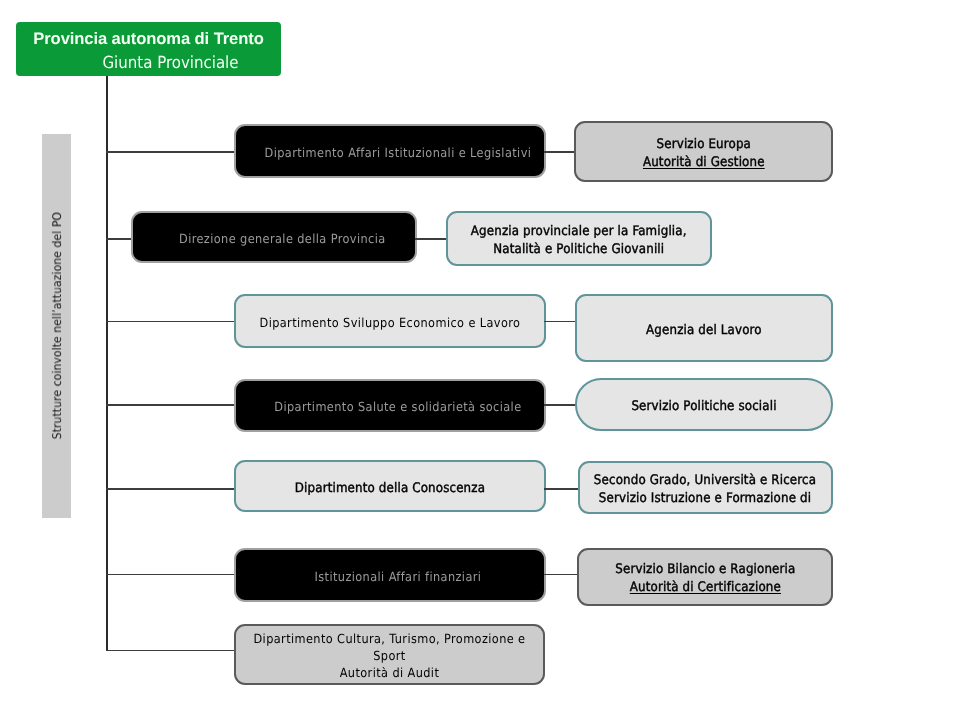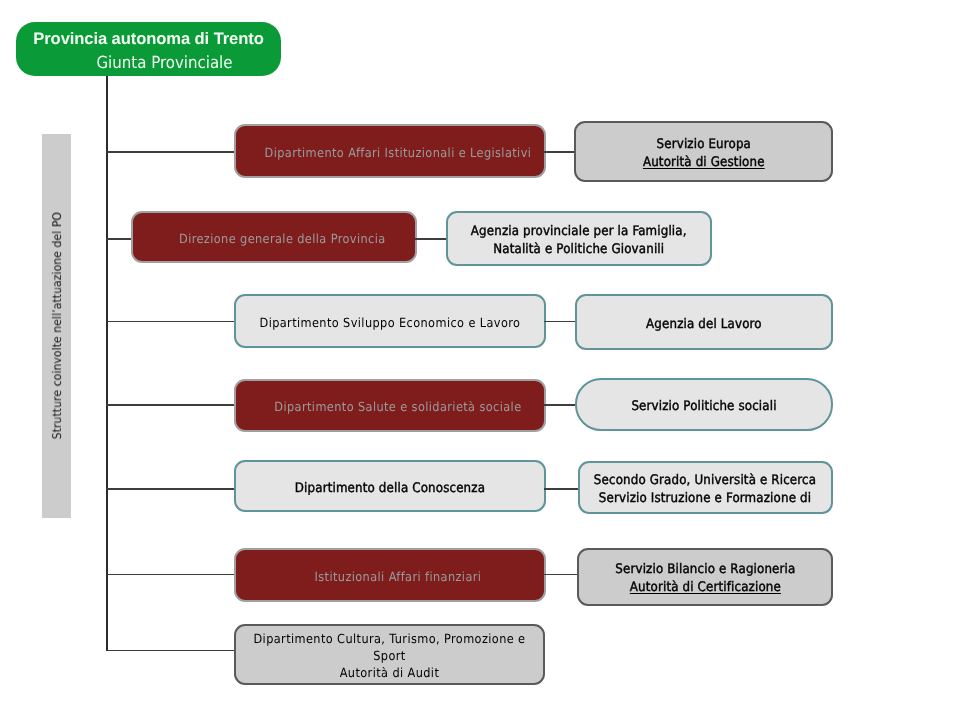--- a/index.html
+++ b/index.html
@@ -2,30 +2,30 @@
 <html><head>
 <meta charset="utf-8">
 <title>Organigramma</title>
 <style>
   html,body{margin:0;padding:0;}
   body{width:960px;height:720px;background:#ffffff;font-family:"DejaVu Sans",sans-serif;overflow:hidden;
        -webkit-font-smoothing:antialiased;text-rendering:geometricPrecision;}
   #canvas{position:relative;width:960px;height:720px;}
   .node{position:absolute;box-sizing:border-box;display:flex;align-items:center;justify-content:center;text-align:center;border-radius:11px;
         -webkit-font-smoothing:antialiased;}
-  .green{background:#0a9a37;color:#f2fff2;border-radius:19px;}
-  .white{background:#7f1d1d;border:2.3px solid #a0a0a0;color:#9b9b9b;padding-left:16px;}
+  .green{background:#0a9a37;color:#f2fff2;border-radius:4px;}
+  .white{background:#000000;border:2.3px solid #a0a0a0;color:#9b9b9b;padding-left:16px;}
   .teal{background:#e5e5e5;border:2.3px solid #5f9499;color:#000000;}
   .gray{background:#cccccc;border:2.3px solid #5a5a5a;color:#000000;}
   .line{position:absolute;background:#1a1a1a;}
   .line.h{height:1.5px;background:#3d3d3d;}
   .vtrunk{left:105.5px;top:75.6px;width:2px;height:575.8px;background:#2b2b2b;}
   #root{left:16px;top:22px;width:265px;height:54px;}
   .rl1{font-family:"Liberation Sans",sans-serif;font-weight:bold;font-size:16.6px;letter-spacing:-0.1px;line-height:23.2px;}
-  .rl2{font-family:"DejaVu Sans Condensed","DejaVu Sans",sans-serif;font-size:16.7px;letter-spacing:0;line-height:23.2px;position:relative;left:16px;}
+  .rl2{font-family:"DejaVu Sans Condensed","DejaVu Sans",sans-serif;font-size:16.7px;letter-spacing:0;line-height:23.2px;position:relative;left:22px;}
   .sidebar{position:absolute;background:#cccccc;display:flex;align-items:center;justify-content:center;
            left:42px;top:134px;width:29px;height:384px;}
   .sidebar span{writing-mode:vertical-rl;transform:rotate(180deg) translateZ(0);white-space:nowrap;
                 font-family:"DejaVu Sans Condensed","DejaVu Sans",sans-serif;font-size:12px;color:#1a1a1a;letter-spacing:0.1px;}
   .u{text-decoration:underline;text-decoration-thickness:1px;text-underline-offset:2px;}
   .txt{width:100%;position:relative;top:1.5px;transform:translateZ(0);}
   .txt.reg{font-family:"DejaVu Sans Condensed","DejaVu Sans",sans-serif;font-size:12.6px;letter-spacing:0.4px;font-weight:normal;line-height:17px;}
   .txt.bold{font-family:"DejaVu Sans Condensed","DejaVu Sans",sans-serif;font-size:13.2px;letter-spacing:0.15px;font-weight:normal;
             -webkit-text-stroke:0.4px currentColor;line-height:17.7px;top:2.5px;}
   .node{font-size:12.1px;}
@@ -77,21 +77,21 @@
       </div>
   </div>
 
   <div class="line h" style="left:105.5px;top:320.6px;width:131px;"></div>
   <div class="node teal" style="left:233.7px;top:294.2px;width:312.5px;height:53.6px;">
     <div class="txt reg">
         <div>Dipartimento Sviluppo Economico e Lavoro</div>
       </div>
   </div>
   <div class="line h" style="left:544px;top:320.6px;width:32px;"></div>
-  <div class="node teal" style="left:574.5px;top:294.2px;width:258.8px;height:56px;">
+  <div class="node teal" style="left:574.5px;top:294.2px;width:258.8px;height:68px;">
     <div class="txt bold">
         <div>Agenzia del Lavoro</div>
       </div>
   </div>
 
   <div class="line h" style="left:105.5px;top:404.1px;width:131px;"></div>
   <div class="node white" style="left:233.7px;top:378.7px;width:312.5px;height:53.3px;">
     <div class="txt reg">
         <div>Dipartimento Salute e solidarietà sociale</div>
       </div>

